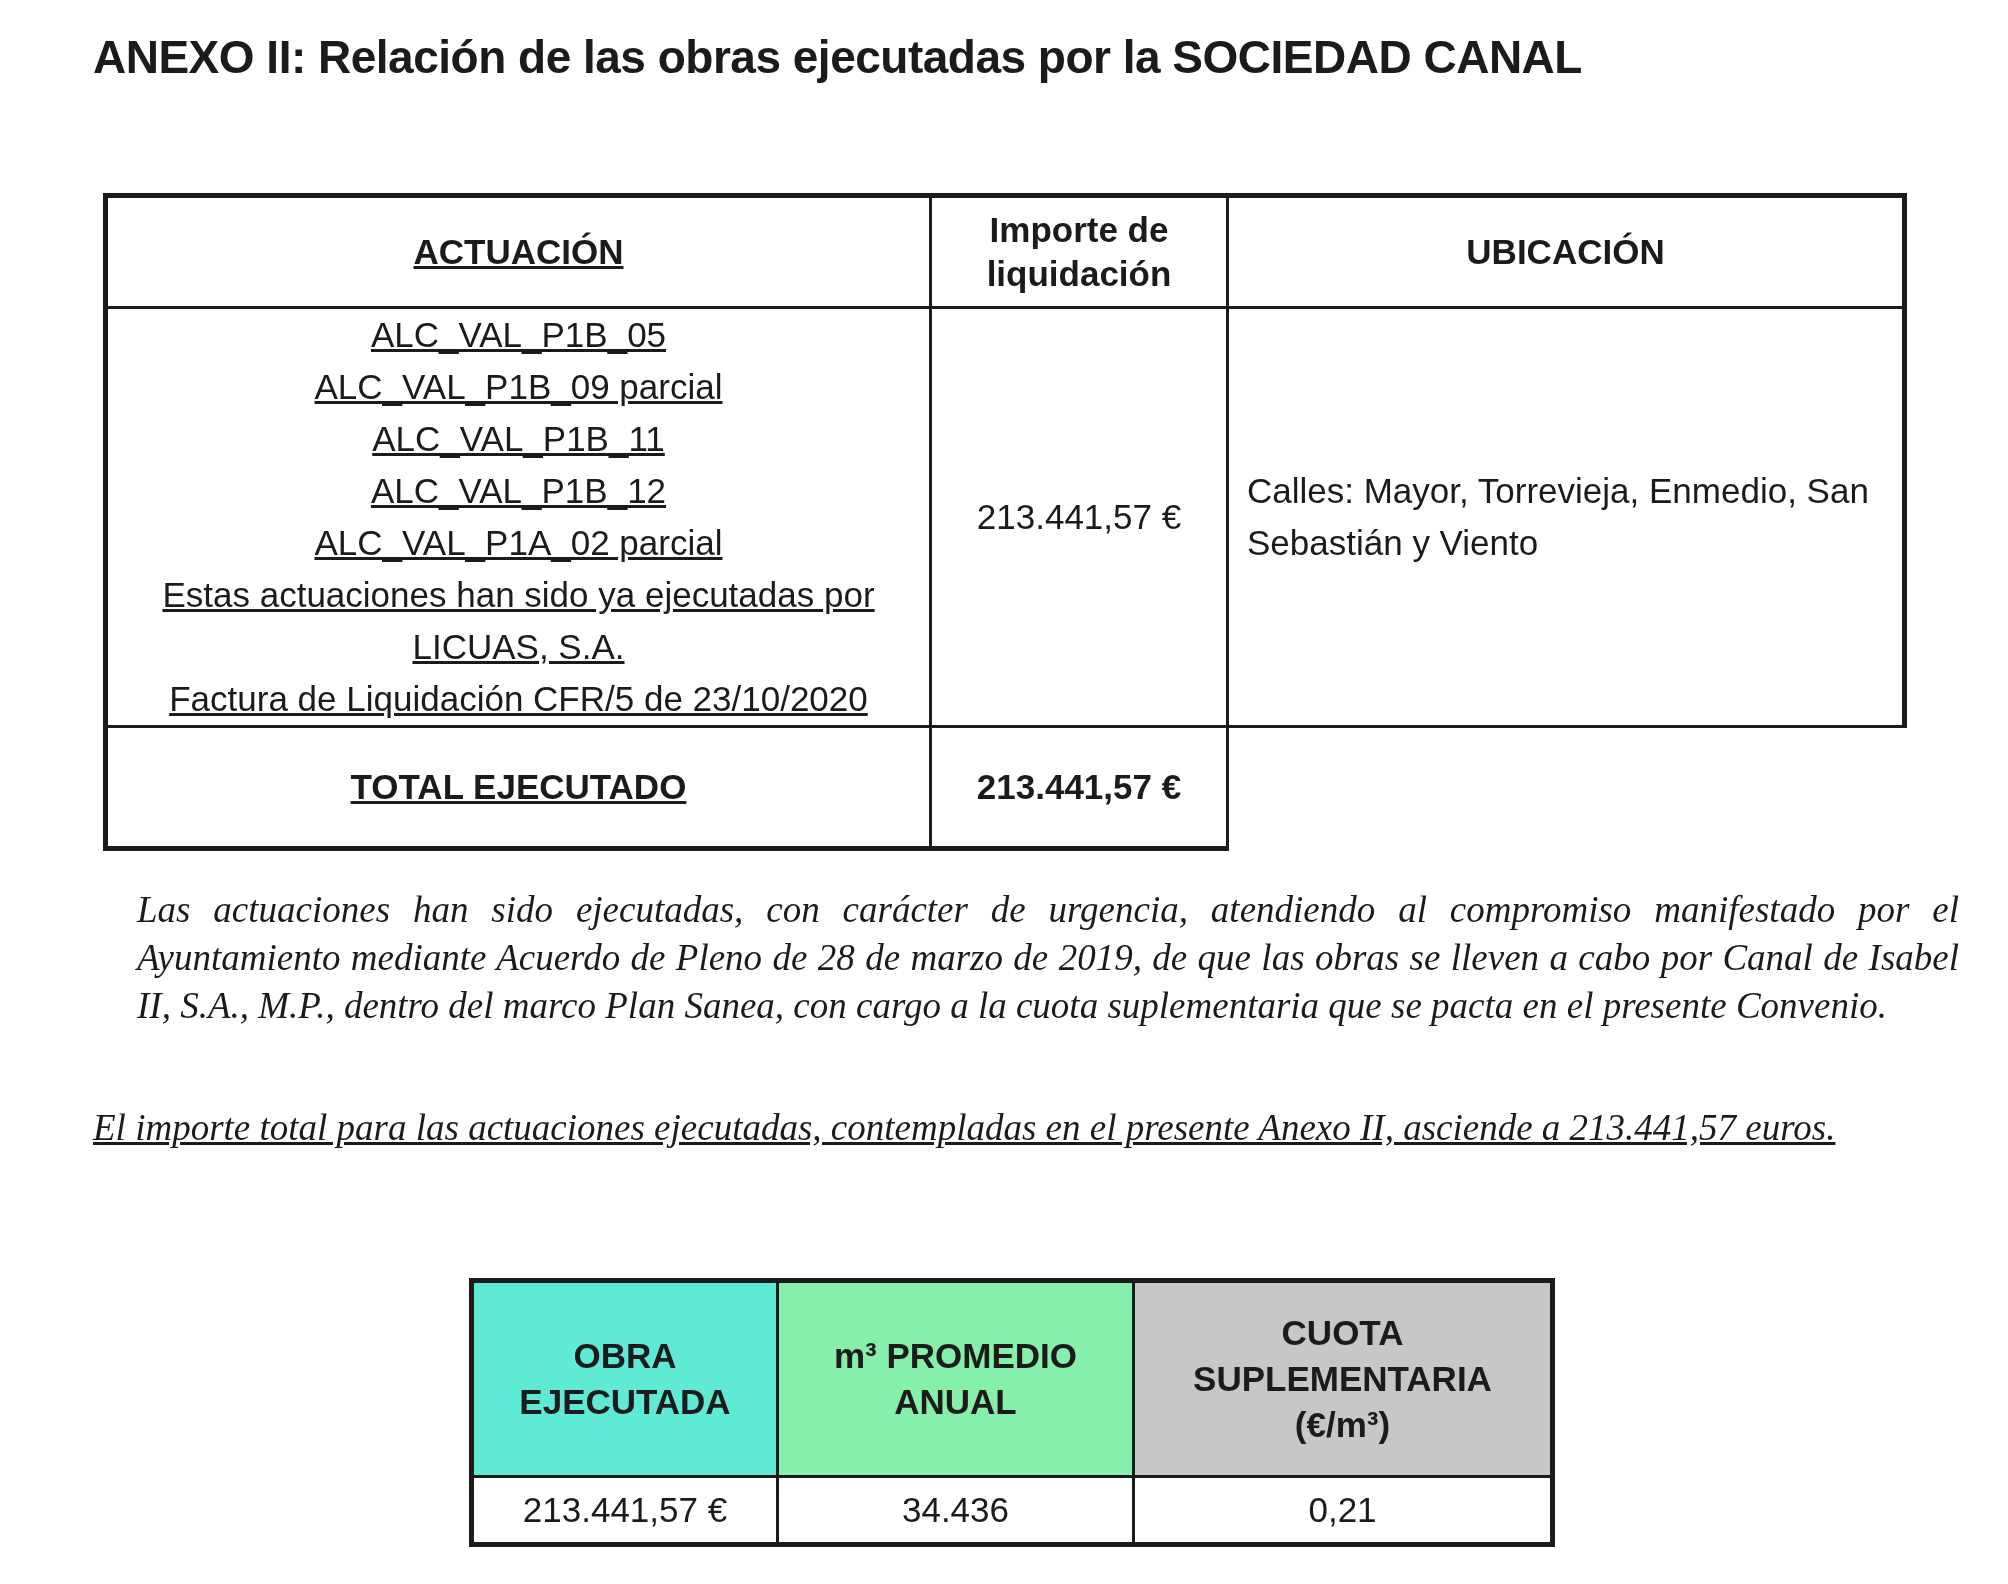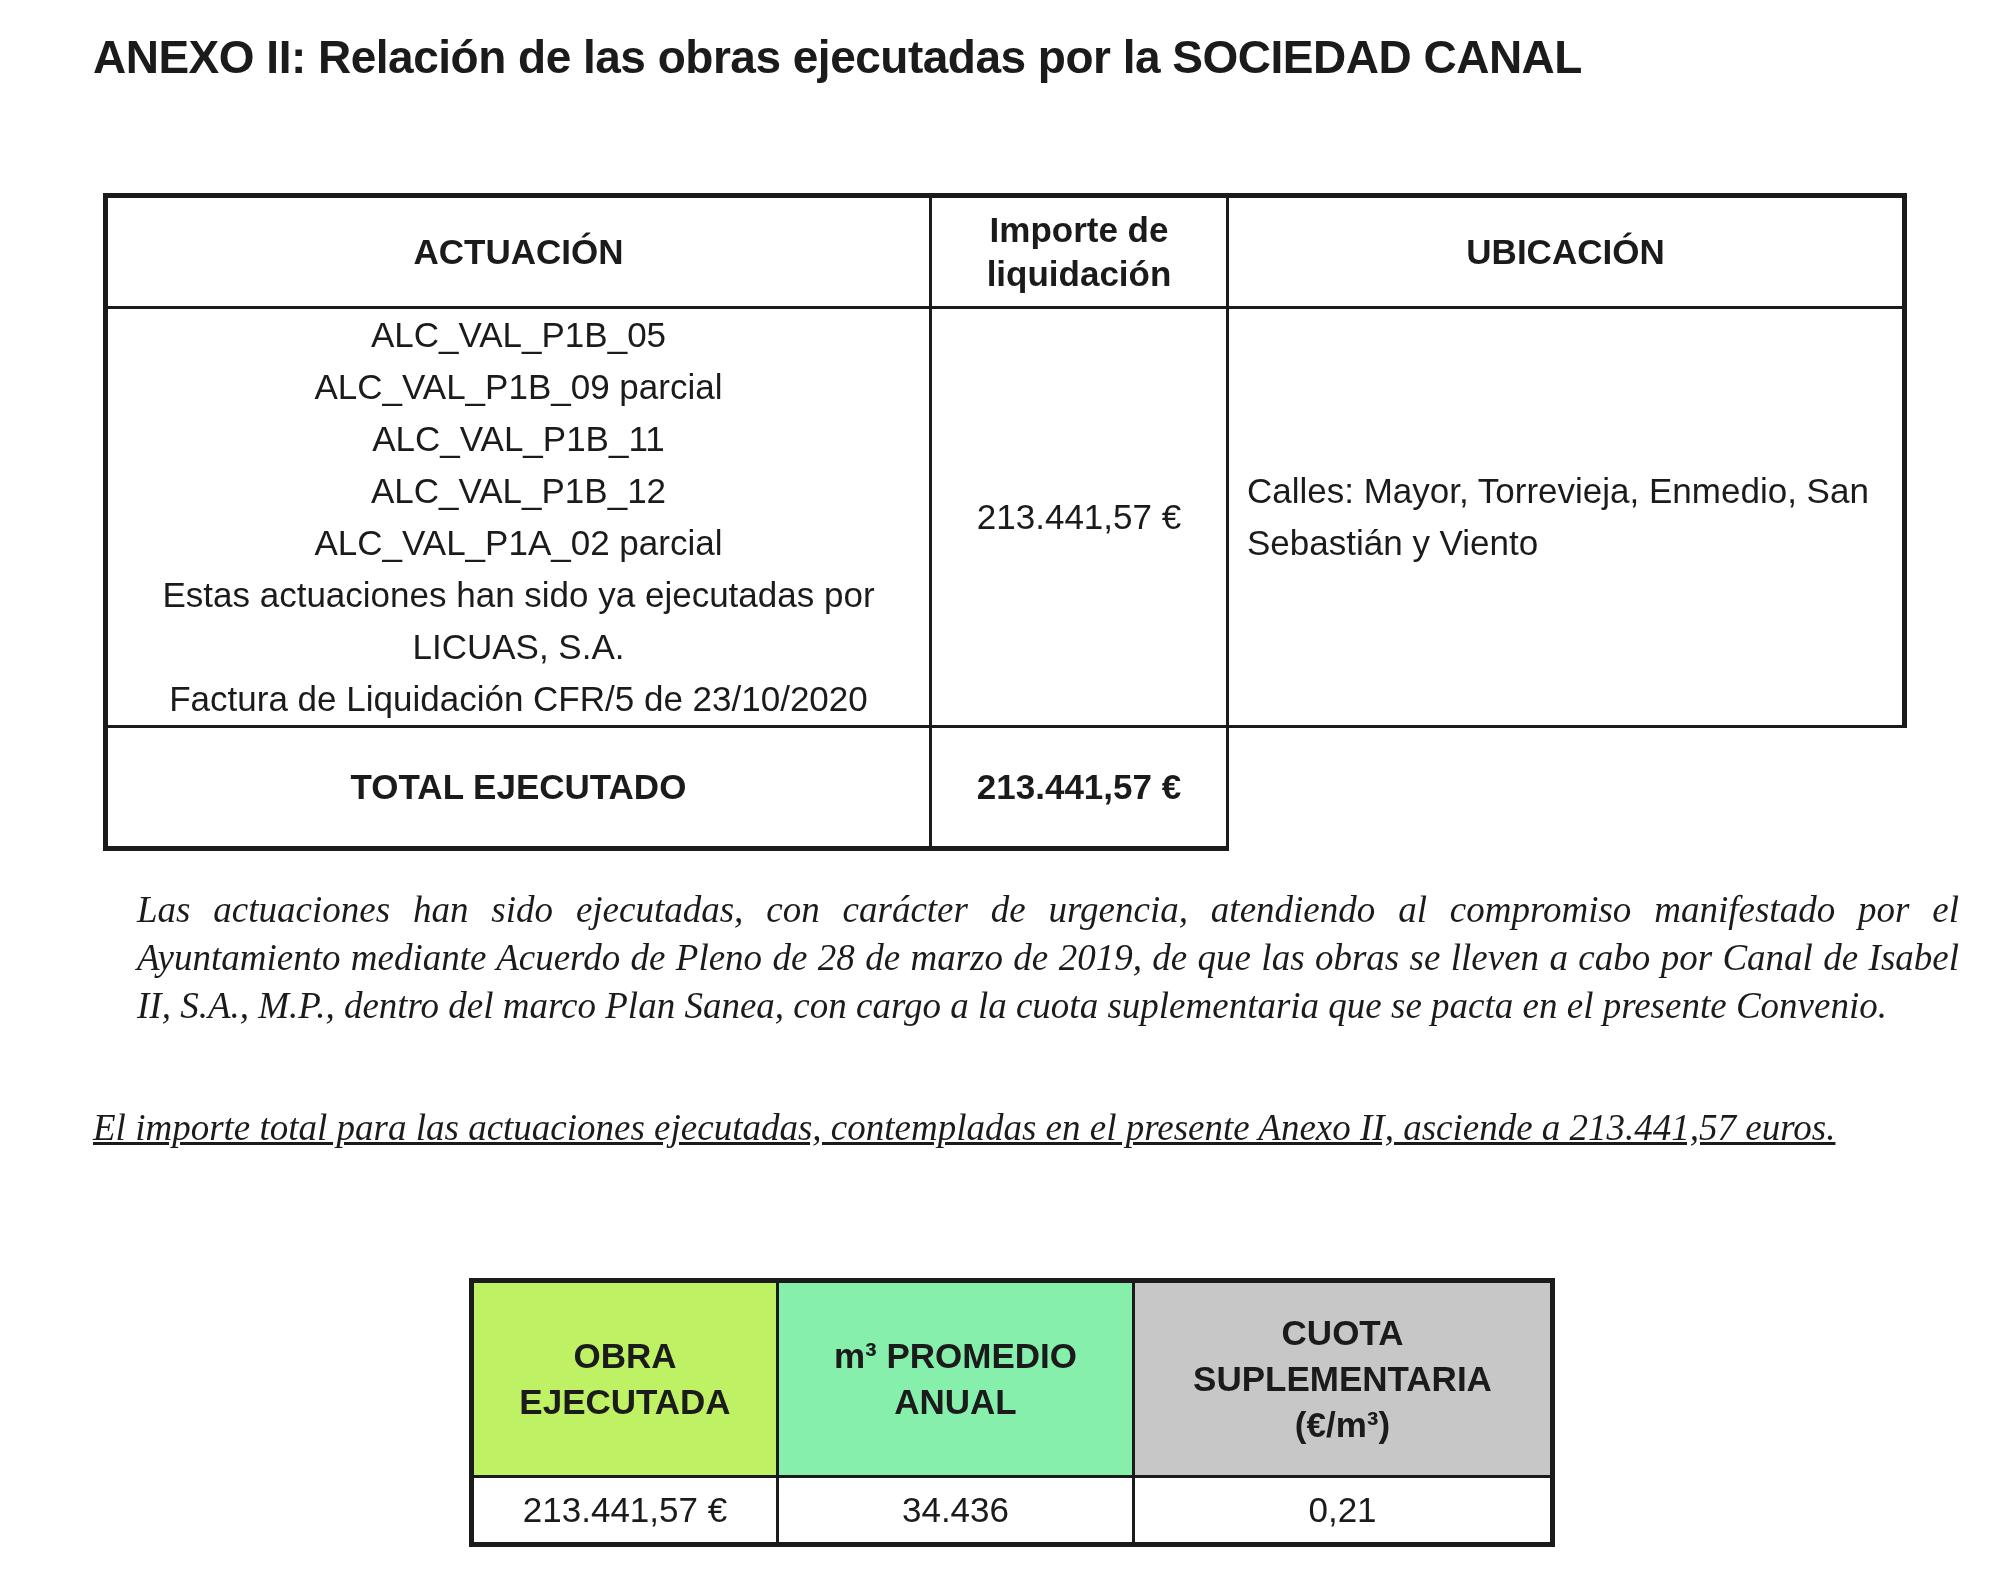--- a/index.html
+++ b/index.html
@@ -41,21 +41,21 @@
     vertical-align: middle;
     padding: 0;
   }
   .works-table thead th {
     border-top-width: 5px;
     font-weight: bold;
     height: 112px;
     line-height: 44px;
     white-space: pre-line;
   }
-  .works-table th:first-child, .works-table td:first-child { border-left-width: 5px; }
+  .works-table th:first-child, .works-table td:first-child { border-left-width: 5px; text-decoration: underline; }
   .works-table thead th:last-child, .works-table tr.works-data-row td:last-child { border-right-width: 5px; }
   .works-table tr.works-data-row td { height: 404px; }
   .actuacion-cell { white-space: pre-line; line-height: 52px; }
   .importe-cell { line-height: 52px; }
   .ubicacion-cell {
     text-align: left !important;
     padding: 0 18px !important;
     line-height: 52px;
   }
   .works-table tr.works-total-row td {
@@ -159,21 +159,21 @@
   <p class="doc-paragraph paragraph-2">El importe total para las actuaciones ejecutadas, contempladas en el presente Anexo II, asciende a 213.441,57 euros.</p>
 
   <table class="summary-table">
     <colgroup>
       <col style="width:306px">
       <col style="width:356px">
       <col style="width:419px">
     </colgroup>
     <thead>
       <tr>
-        <th style="background: #bef264;">OBRA
+        <th style="background: #5eead4;">OBRA
 EJECUTADA</th>
         <th style="background: #86efac;">m³ PROMEDIO
 ANUAL</th>
         <th style="background: rgb(199, 199, 199);">CUOTA
 SUPLEMENTARIA
 (€/m³)</th>
       </tr>
     </thead>
     <tbody>
       <tr>

